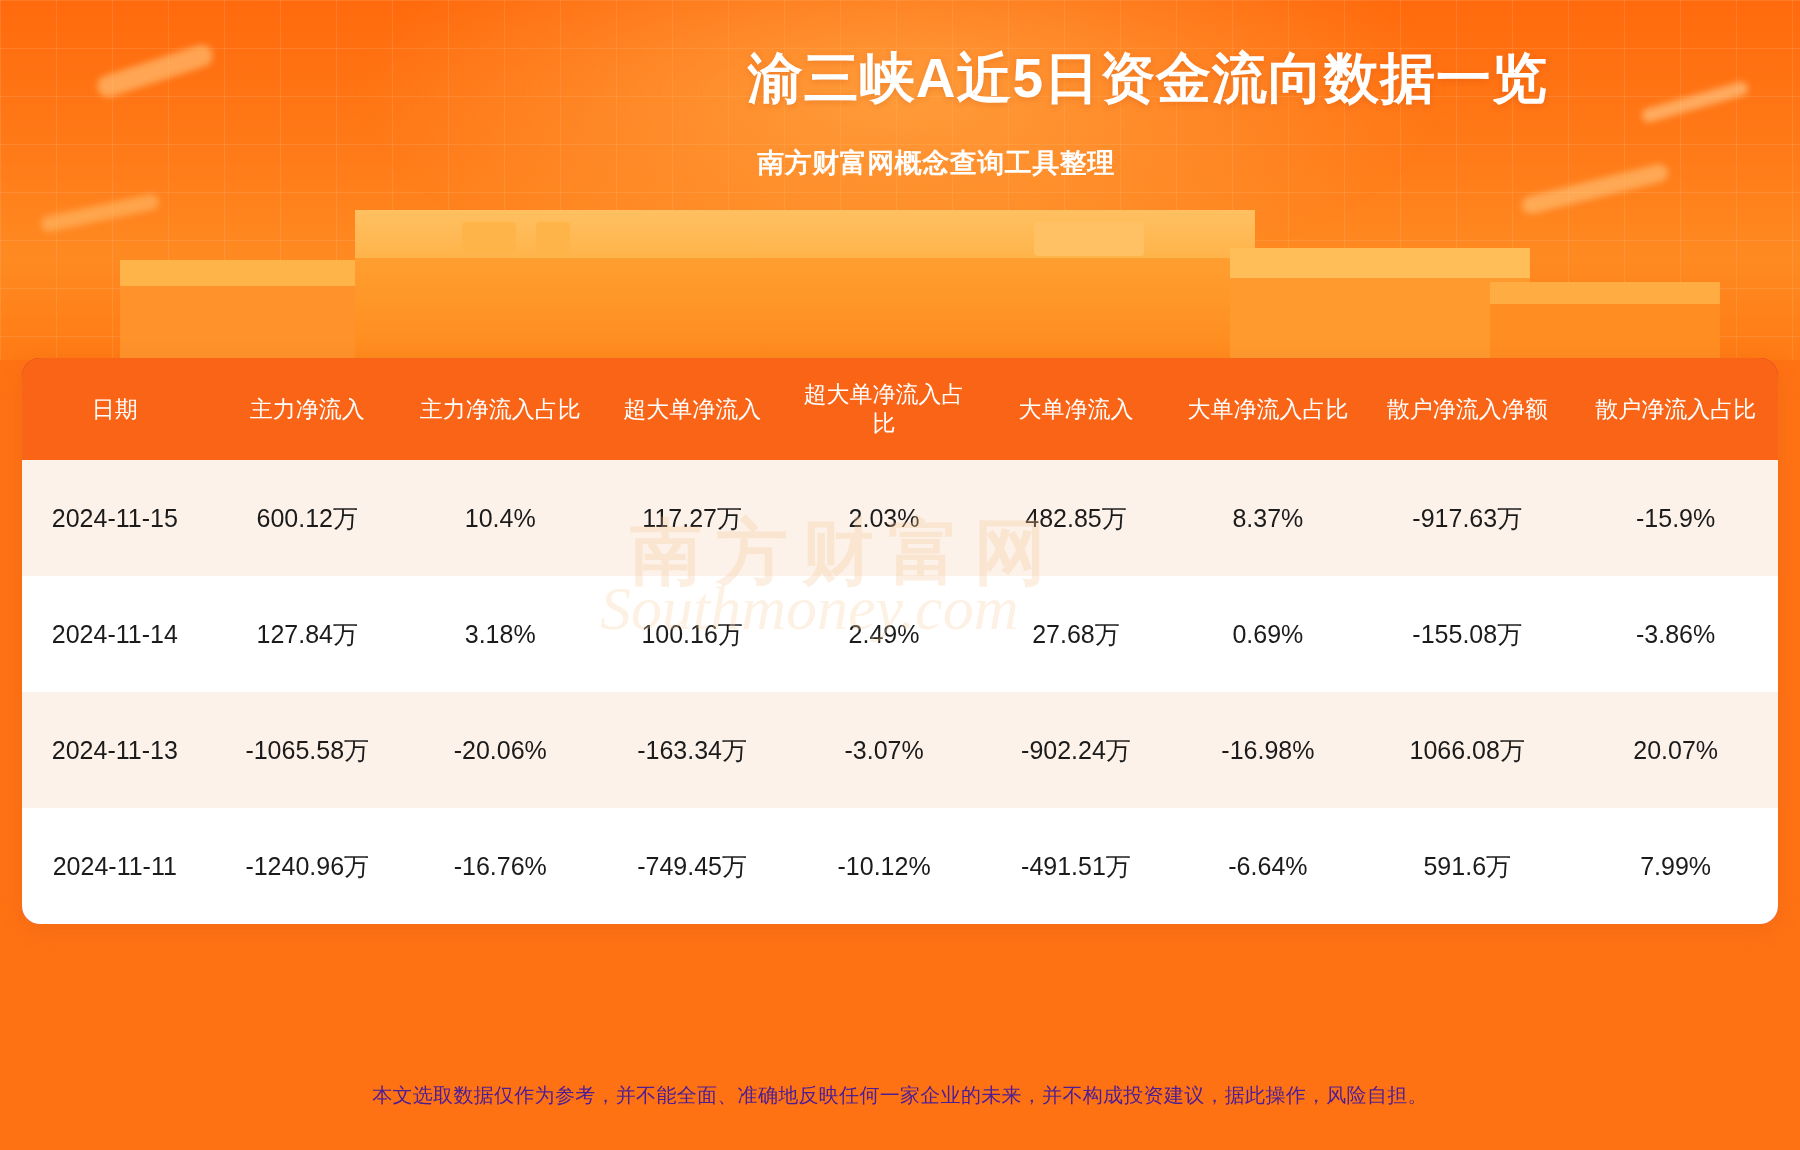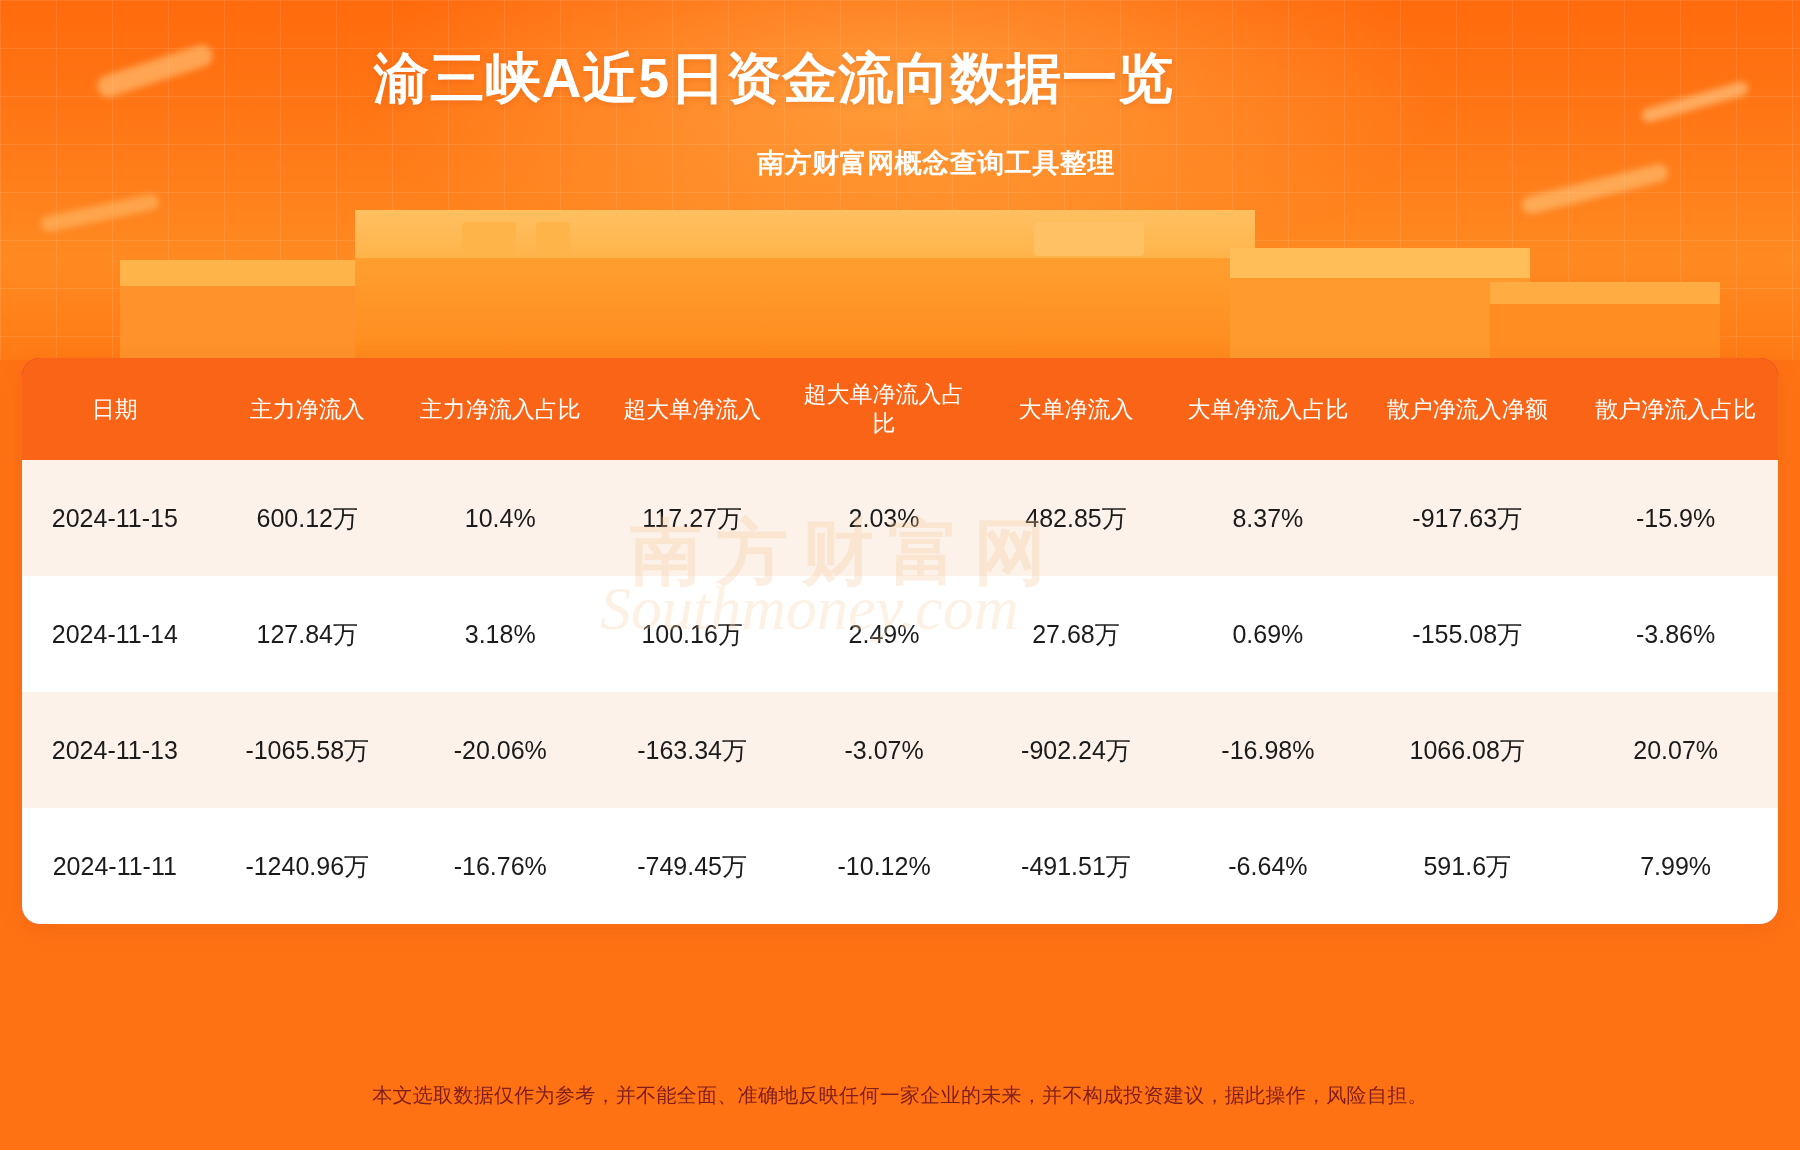--- a/index.html
+++ b/index.html
@@ -53,21 +53,21 @@
   .p-right .face{top:30px;background:#ff9a2e;}
   .p-far-right{left:1490px;bottom:0;width:230px;height:78px;}
   .p-far-right .top{height:26px;background:#ffad42;}
   .p-far-right .face{top:22px;background:#ff8d22;}
   .chip{position:absolute;background:#ffb44a;border-radius:4px;}
   .c1{left:462px;bottom:108px;width:54px;height:30px;}
   .c2{left:536px;bottom:106px;width:34px;height:32px;}
   .c3{left:1034px;bottom:104px;width:110px;height:34px;background:#ffc163;}
 
   .title{
-    position:absolute;left:0;top:42px;width:1548px;text-align:center;
+    position:absolute;left:0;top:42px;width:1548px;text-align:right;
     color:#ffffff;font-size:55px;font-weight:bold;letter-spacing:1px;
     text-shadow:0 2px 6px rgba(180,60,0,.22);
   }
   .subtitle{
     position:absolute;left:0;top:145px;width:1800px;text-align:center;
     color:#ffffff;font-size:27px;font-weight:bold;letter-spacing:.5px;margin-left:36px;
   }
 
   
   .card{
@@ -108,21 +108,21 @@
     position:absolute;left:30px;top:0;font-size:72px;font-weight:bold;
     color:#f6c89a;letter-spacing:14px;font-family:"DejaVu Sans",sans-serif;
   }
   .wm-en{
     position:absolute;left:0;top:68px;font-size:62px;color:#f9d2a8;
     font-family:"Liberation Serif","DejaVu Serif",serif;font-style:italic;
   }
 
   .footer{
     position:absolute;left:0;top:1082px;width:1800px;text-align:center;
-    color:#7f1d1d;font-size:20px;letter-spacing:.3px;
+    color:#4c1d95;font-size:20px;letter-spacing:.3px;
   }
 </style>
 </head>
 <body>
 
 <div class="hero">
   <div class="hero-grid"></div>
   <div class="glow"></div>
   <div class="streak s1"></div>
   <div class="streak s2"></div>

